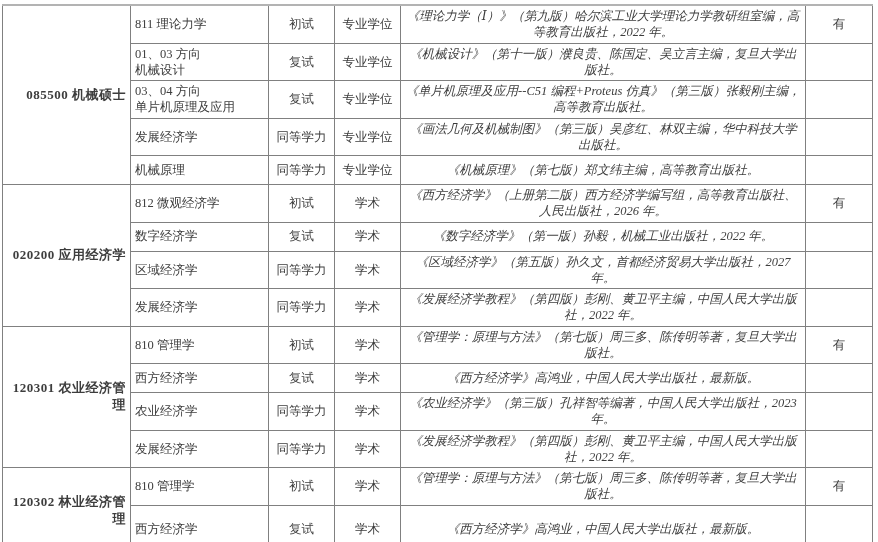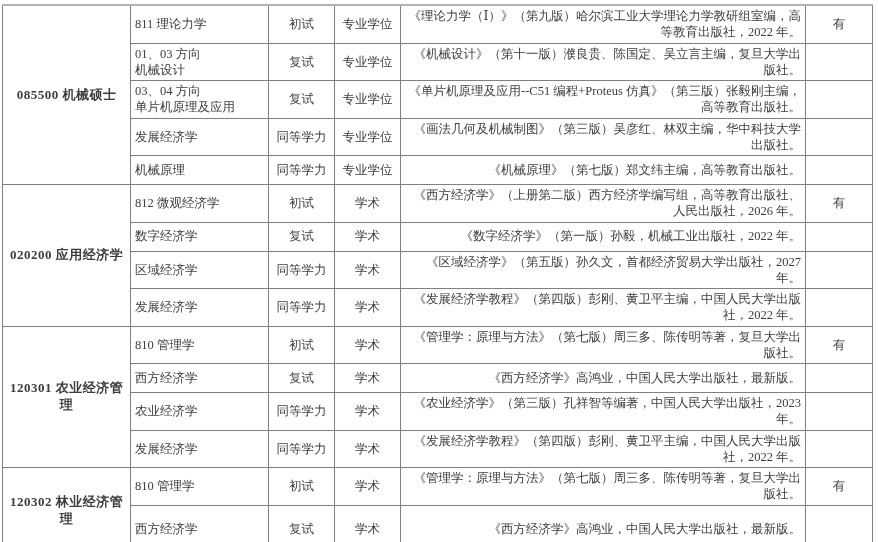--- a/index.html
+++ b/index.html
@@ -32,37 +32,38 @@
     padding: 2px 4px;
     height: 24px;
     vertical-align: middle;
     overflow: hidden;
   }
   table.doc-table tr:last-child td {
     height: 44px;
   }
   td.cell-program {
     font-weight: bold;
-    text-align: center;
+    text-align: right;
     font-size: 13px;
     letter-spacing: 0.5px;
     margin-left: 32px;
   }
   td.cell-subject {
     white-space: pre-line;
   }
   td.cell-stage,
   td.cell-degree,
   td.cell-available {
     text-align: center;
     font-family: Liberation Serif, serif;
   }
   td.cell-reference {
-    text-align: right;
+    text-align: center;
     padding: 3px 6px;
+    font-style: italic;
   }
 </style>
 </head>
 <body>
 
 <div class="page">
   <table class="doc-table">
     <colgroup>
       <col style="width:128px">
       <col style="width:138px">

